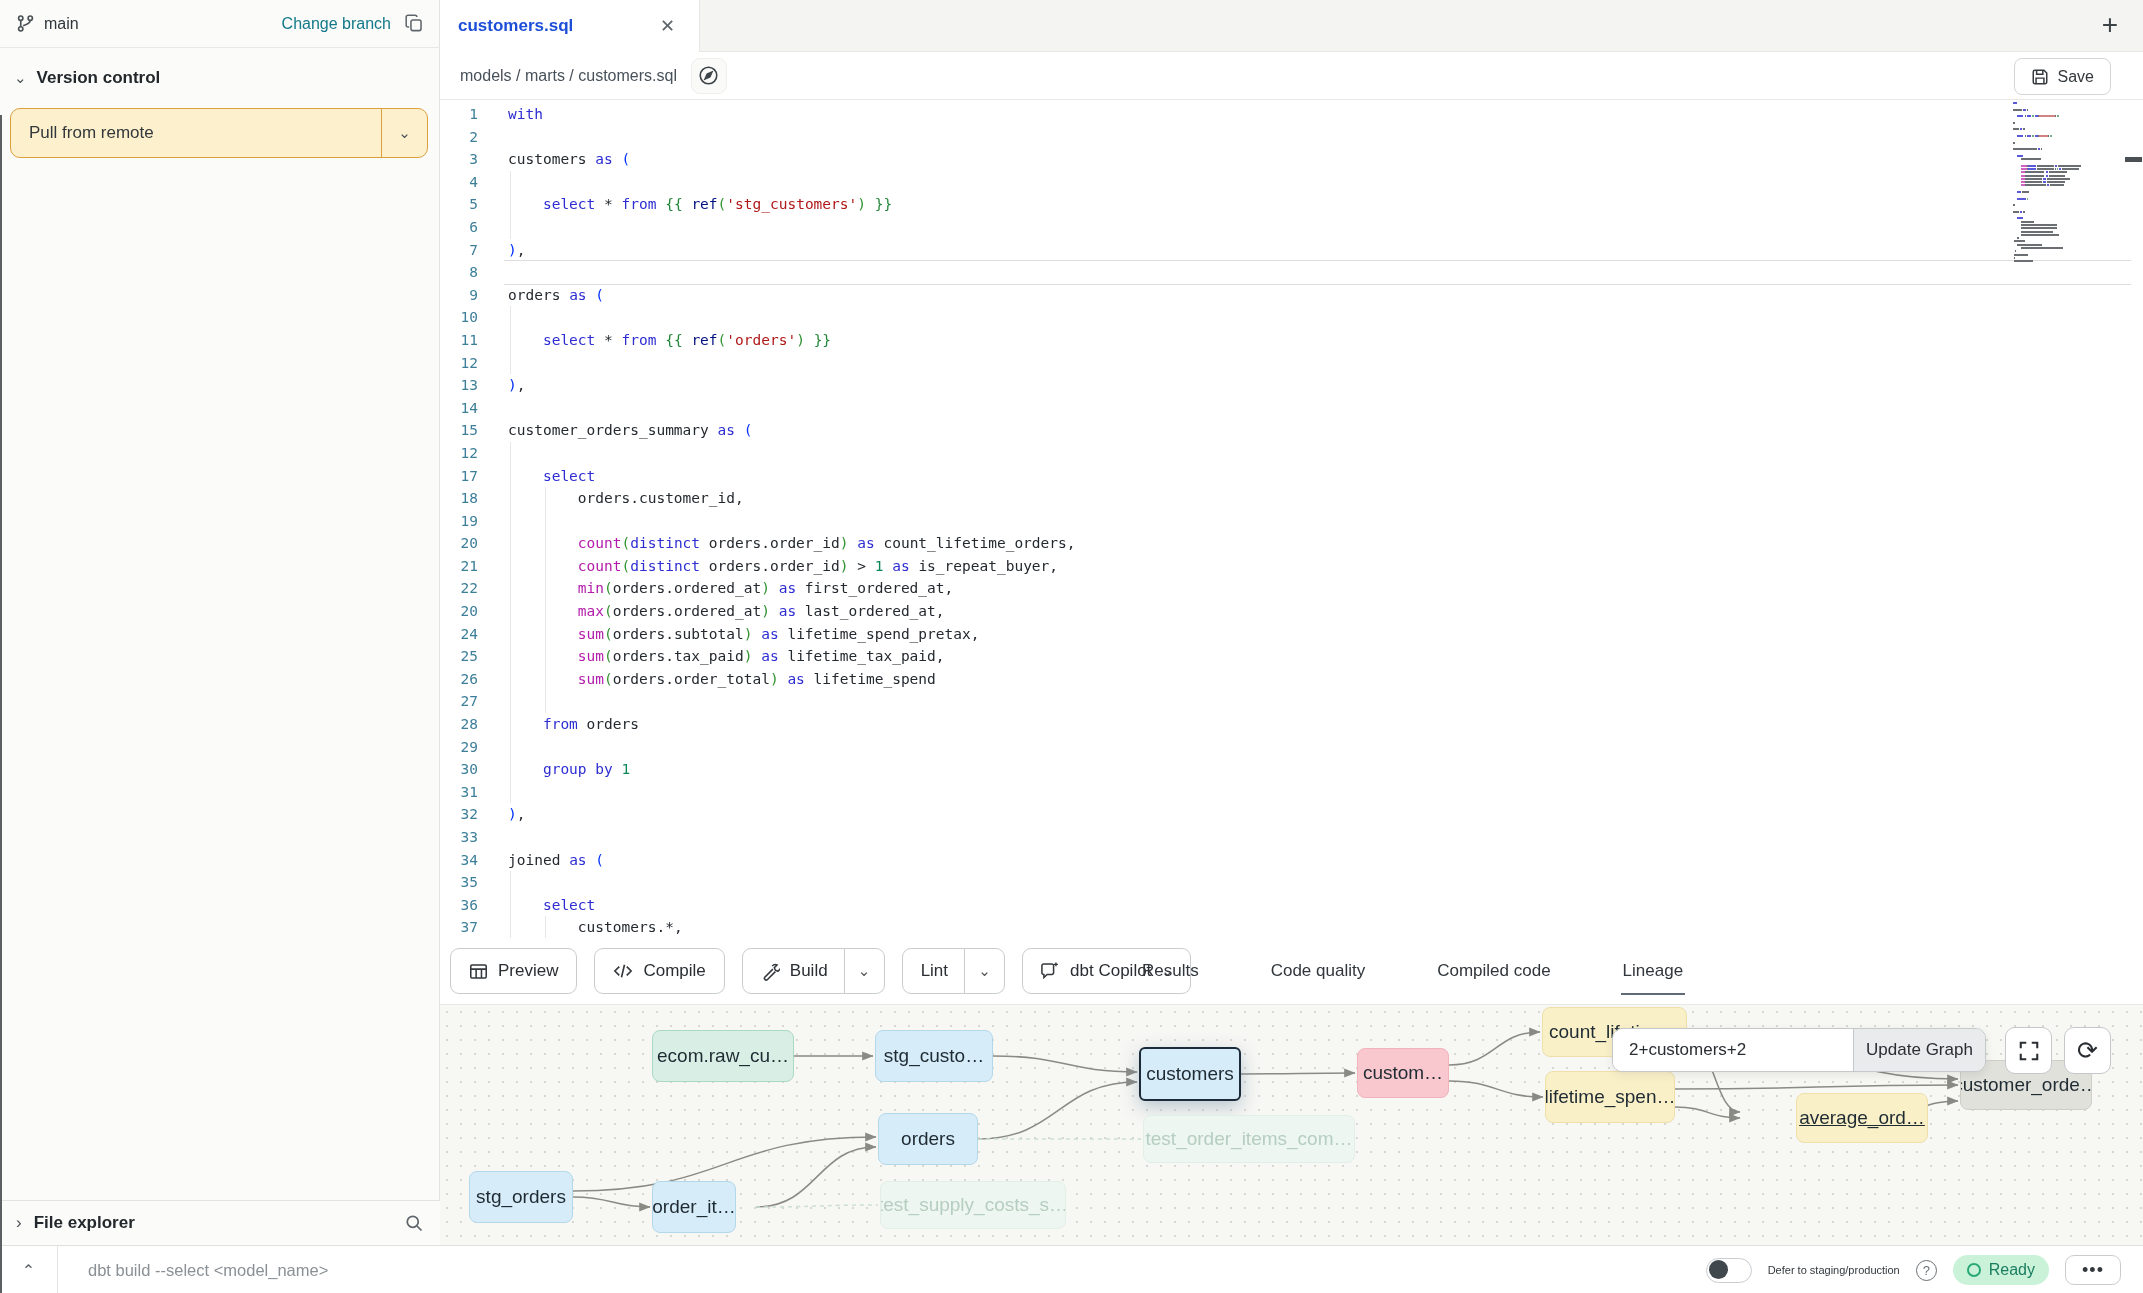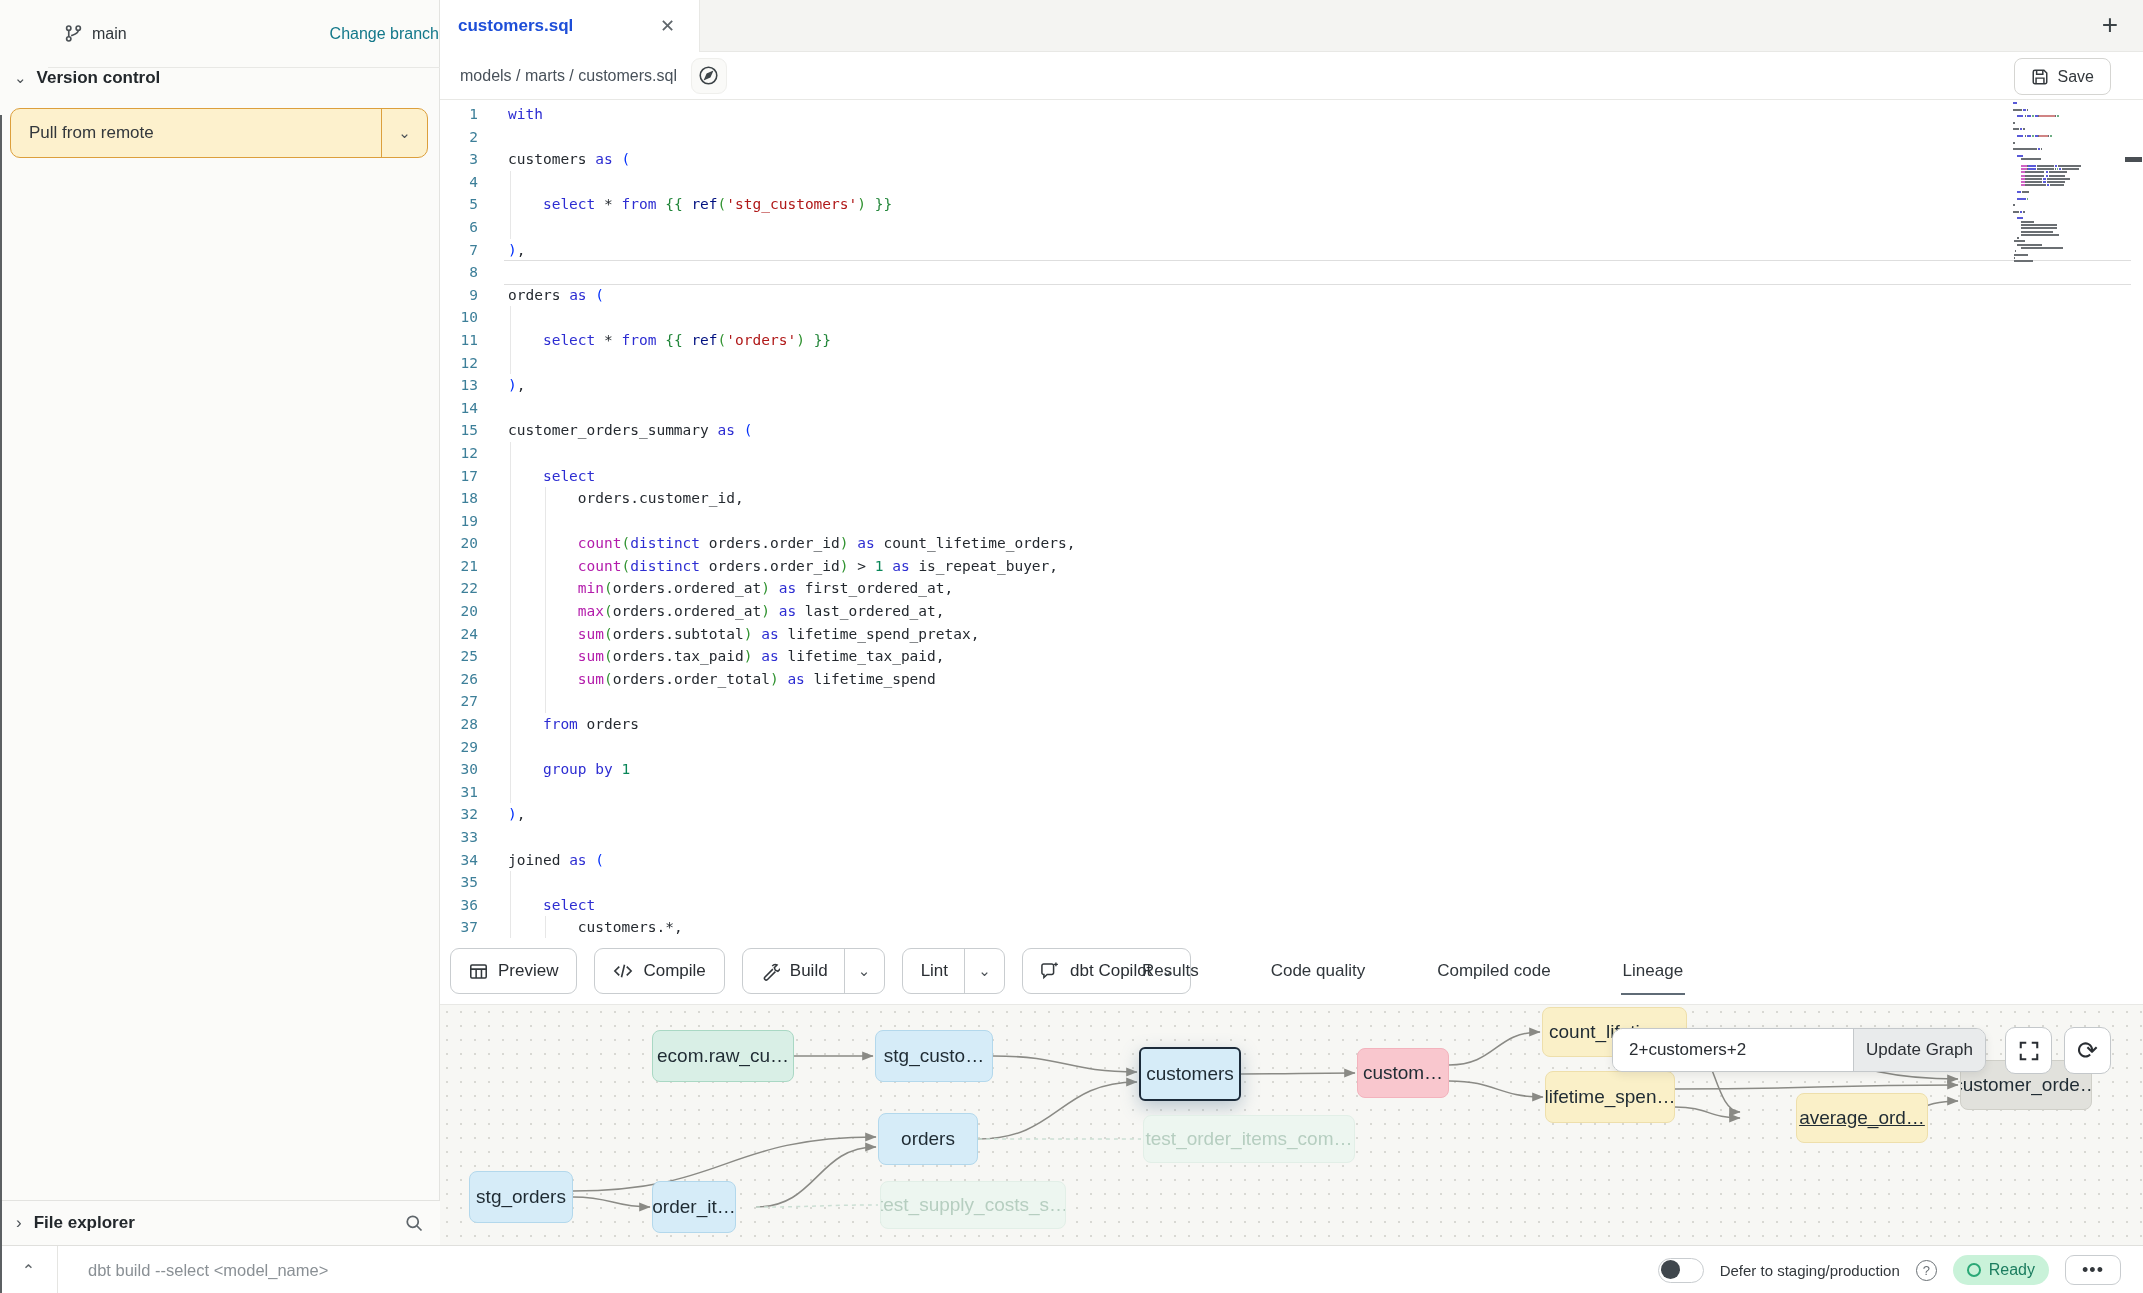--- a/index.html
+++ b/index.html
@@ -5,21 +5,21 @@
   * { box-sizing: border-box; margin: 0; padding: 0; }
   html,body { width: 2143px; height: 1293px; }
   body { font-family: "Liberation Sans", sans-serif; color:#2b3135; background:#fff; }
   #app { position:relative; width:2143px; height:1293px; overflow:hidden; background:#fff; }
 
   
   .win-edge { position:absolute; left:0; top:115px; width:2px; height:1178px; background:#5c6063; z-index:50; }
 
   
   .sidebar { position:absolute; left:0; top:0; width:440px; height:1245px; background:#fbfbf9; border-right:1px solid #e3e3e0; }
-  .branch-row { position:absolute; left:0; top:0; width:440px; height:68px; display:flex; align-items:center; padding:0 16px; border-bottom:1px solid #e8e8e5;margin-left:48px; }
+  .branch-row { position:absolute; left:0; top:0; width:440px; height:48px; display:flex; align-items:center; padding:0 16px; border-bottom:1px solid #e8e8e5; }
   .branch-name { font-size:16px; color:#2f353a; margin-left:9px; }
   .change-branch { margin-left:auto; color:#13788a; font-size:16px; cursor:pointer; }
   .copy-btn { margin-left:14px; color:#5f666b; display:flex; }
   .vc-header { position:absolute; left:0; top:60px; width:440px; height:36px; display:flex; align-items:center; padding:0 14px; }
   .vc-title { font-size:17px; font-weight:bold; color:#23282c; margin-left:10px; }
   .chev { color:#4a5055; font-size:15px; }
   .pull-btn { position:absolute; left:10px; top:108px; width:418px; height:50px; background:#fdf1cd; border:1.5px solid #dc9f3c; border-radius:10px; display:flex; align-items:center; cursor:pointer; }
   .pull-label { font-size:17px; color:#33383c; padding-left:18px; flex:1; }
   .pull-split { width:46px; height:100%; border-left:1.5px solid #dc9f3c; display:flex; align-items:center; justify-content:center; color:#4a5055; }
   .file-explorer { position:absolute; left:0; top:1200px; width:440px; height:45px; border-top:1px solid #e3e3e0; background:#fbfbf9; display:flex; align-items:center; padding:0 16px; cursor:pointer; }
@@ -88,21 +88,21 @@
   .sq-btn { position:absolute; top:22px; width:47px; height:47px; background:#fff; border:1px solid #c4c8cb; border-radius:10px; display:flex; align-items:center; justify-content:center; color:#2a2e33; cursor:pointer; z-index:6; }
   .sq-full { left:1565px; } .sq-refresh { left:1624px; font-size:25px; }
 
   
   .statusbar { position:absolute; left:0; top:1245px; width:2143px; height:48px; background:#fff; border-top:1px solid #e0e0dd; z-index:40; }
   .sb-collapse { position:absolute; left:0; top:0; width:58px; height:48px; border-right:1px solid #e5e5e2; display:flex; align-items:center; justify-content:center; color:#5f6569; cursor:pointer; }
   .sb-cli { position:absolute; left:88px; top:0; height:48px; display:flex; align-items:center; font-size:16.5px; color:#8a9095; }
   .sb-right { position:absolute; right:22px; top:0; height:48px; display:flex; align-items:center; gap:16px; }
   .toggle { width:46px; height:25px; border:1.5px solid #c9cdd0; border-radius:13px; background:#fff; position:relative; cursor:pointer; }
   .knob { position:absolute; left:2px; top:1.5px; width:19px; height:19px; border-radius:50%; background:#40474d; }
-  .defer-label { font-size:15px; color:#33383c; }
+  .defer-label { font-size:11px; color:#33383c; }
   .help-ic { width:21px; height:21px; border-radius:50%; border:1.5px solid #6a7075; color:#6a7075; font-size:13px; display:flex; align-items:center; justify-content:center; }
   .ready-pill { height:30px; background:#c9f2d9; border-radius:15px; display:flex; align-items:center; gap:8px; padding:0 14px; font-size:16px; color:#1b7d5f; }
   .ready-dot { width:14px; height:14px; border-radius:50%; border:2px solid #2aa876; }
   .dots-btn { width:56px; height:30px; border:1px solid #c9cdd0; border-radius:9px; display:flex; align-items:center; justify-content:center; font-size:18px; letter-spacing:1px; color:#33383c; cursor:pointer; }
 </style>
 </head>
 <body>
 
 <div id="app">
 

